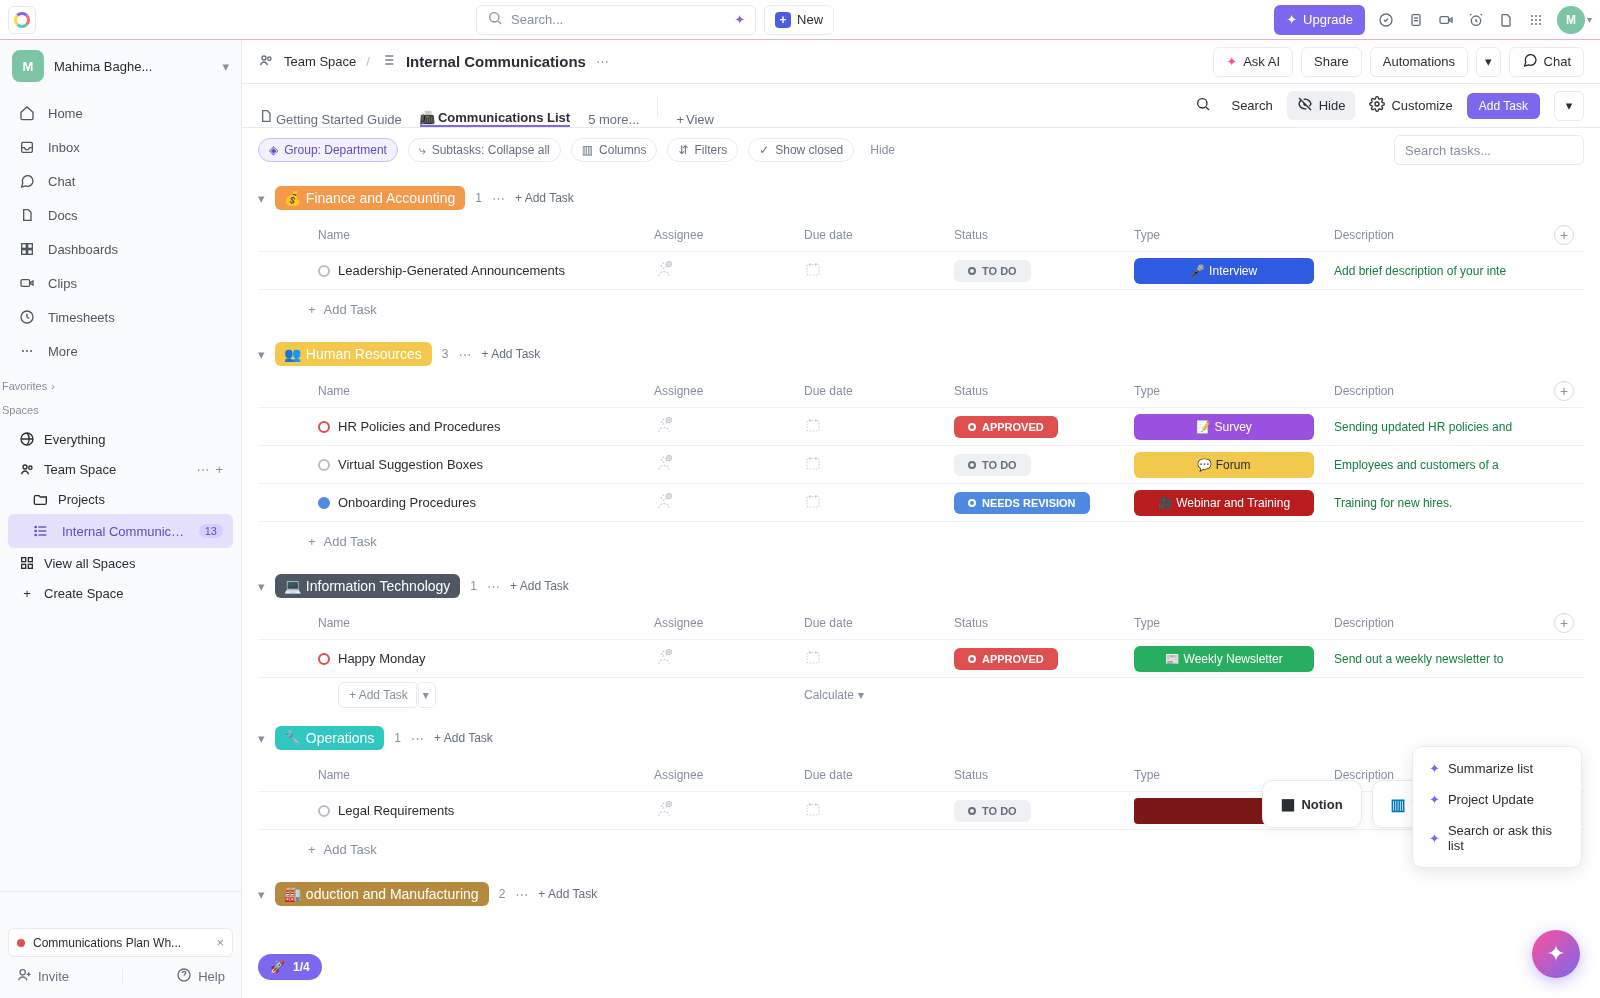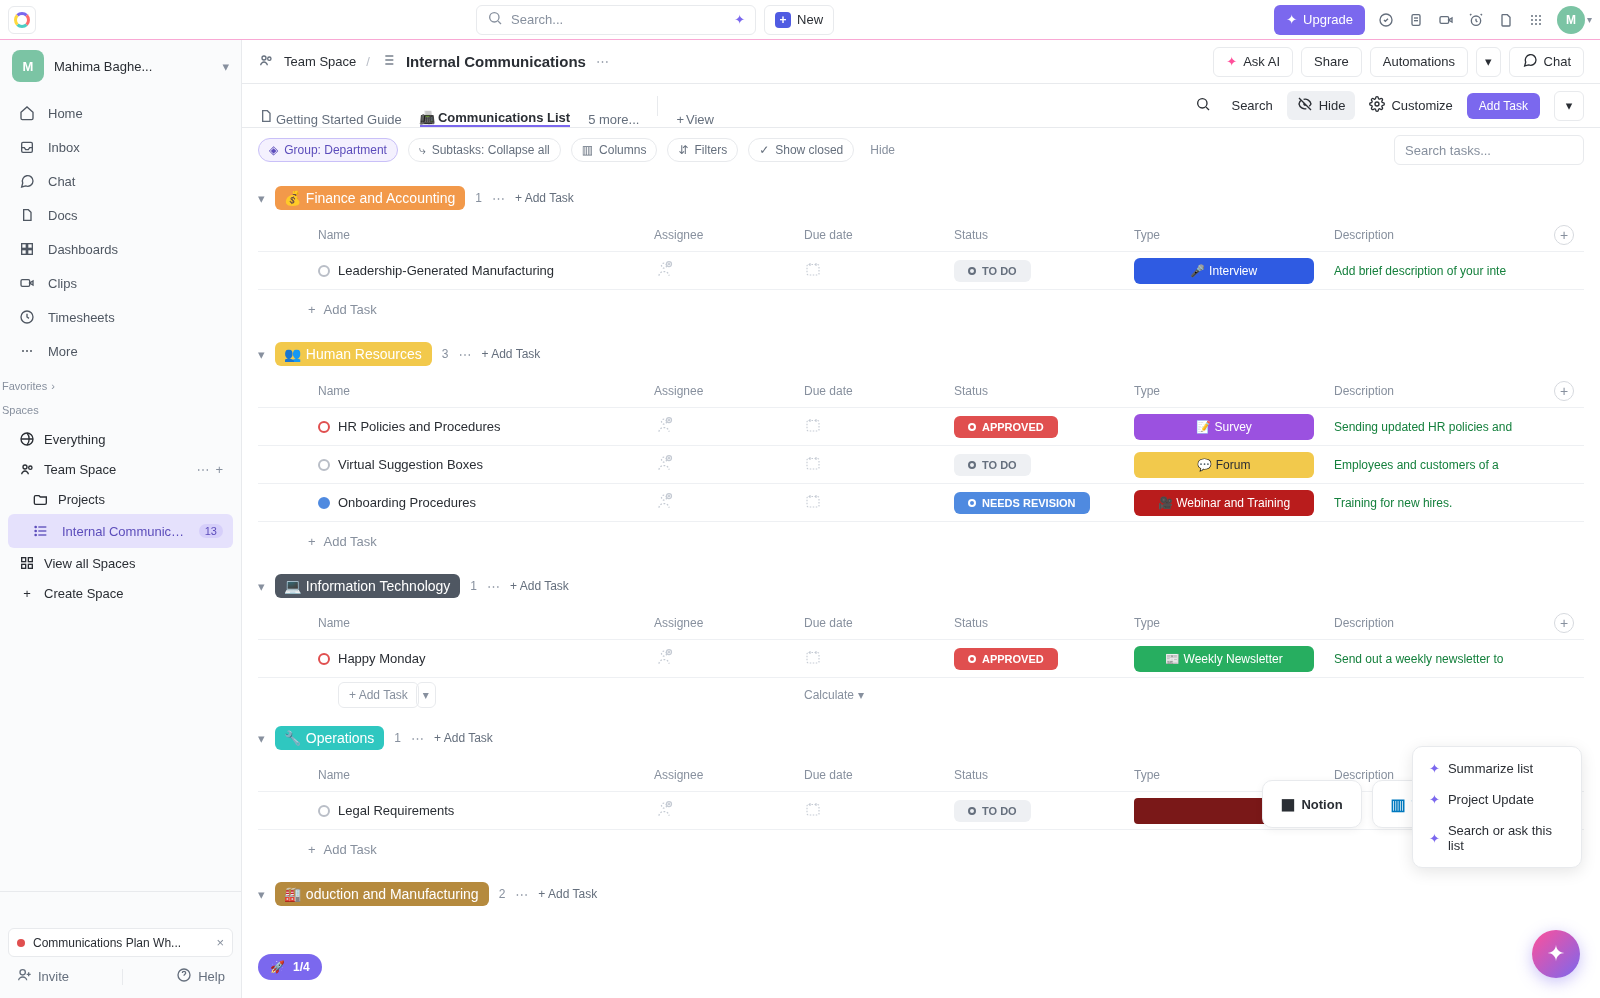--- a/index.html
+++ b/index.html
@@ -497,21 +497,21 @@
     <div>Type</div>
     <div>Description</div>
     <div>
             <div class="col-add">+</div>
           </div>
   </div>
         <div class="trow">
       <div></div>
       <div class="cell" style="padding-left:30px">
             <span class="status-dot gray"></span>
-            <span class="task-name">Leadership-Generated Manufacturing</span>
+            <span class="task-name">Leadership-Generated Announcements</span>
           </div>
       <div class="cell">
             <span class="empty-icon"><svg viewBox="0 0 24 24" fill="none" stroke="currentColor" stroke-width="1.5" style="width:20px;height:20px">
                 <circle cx="12" cy="8" r="3" stroke-dasharray="2 2"></circle>
                 <path d="M6 20c0-3 3-5 6-5s6 2 6 5" stroke-dasharray="2 2"></path>
                 <circle cx="18" cy="6" r="3" fill="#fff"></circle>
                 <path d="M18 4.5v3M16.5 6h3"></path>
               </svg></span>
           </div>
       <div class="cell">

